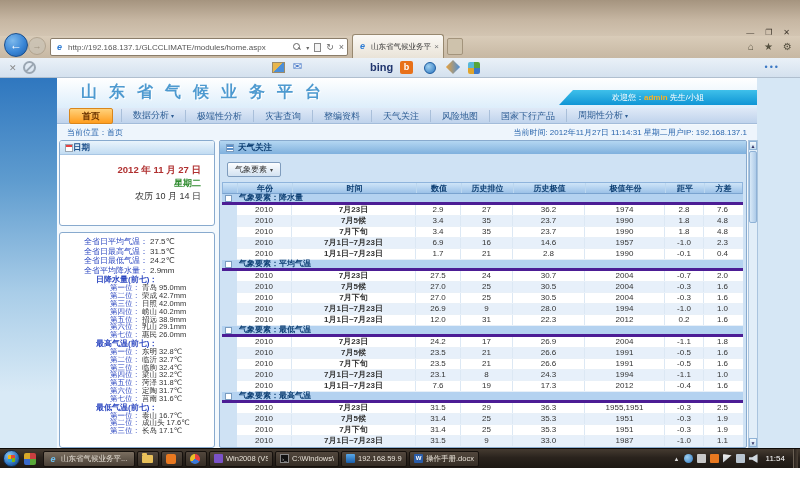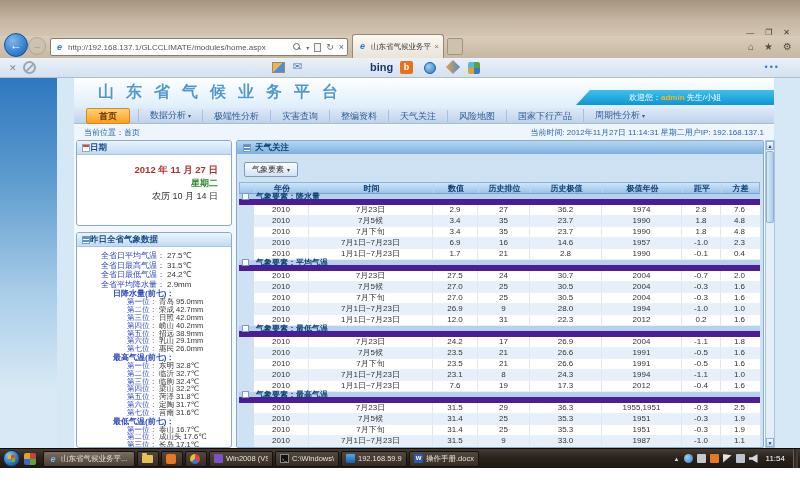--- a/index.html
+++ b/index.html
@@ -56,21 +56,21 @@
   .ico-sparkle { position:absolute; left:448px; top:4px; width:10px; height:10px;
     background:linear-gradient(45deg,#e8a13c,#4c8fd8); transform:rotate(45deg); }
   .ico-apps { position:absolute; left:468px; top:4px; width:12px; height:12px;
     background:conic-gradient(#57a53a 0 25%,#3d78c8 0 50%,#e0a42c 0 75%,#58b8d8 0); border-radius:2px; }
   .tool-dots { position:absolute; right:20px; top:4px; color:#3b78c4; font-size:9px; letter-spacing:2px; }
 
   
   .page { position:absolute; left:0; top:78px; width:800px; height:370px; background:#d6e7f5; overflow:hidden; }
   .left-margin { position:absolute; left:0; top:0; width:57px; height:370px;
     background:linear-gradient(180deg,#2f77bf,#5f9ccf 28%,#a9cde8 58%,#d9eaf6 85%); }
-  .pbody { position:absolute; left:74px; top:0; width:700px; height:370px; background:#f4f9fd; }
+  .pbody { position:absolute; left:57px; top:0; width:700px; height:370px; background:#f4f9fd; }
 
   .site-header { position:absolute; left:0; top:0; width:700px; height:30px;
     background:linear-gradient(180deg,#ffffff,#ddeefb); }
   .site-title { position:absolute; left:24px; top:4px; font-size:16px; font-weight:bold; color:#4e9ad0;
     letter-spacing:12px; text-shadow:1px 1px 0 #fff; white-space:nowrap; }
   .welcome { position:absolute; right:0; top:12px; width:198px; height:15px;
     background:linear-gradient(180deg,#3fc0ea,#0f95d5); clip-path:polygon(14px 0,100% 0,100% 100%,0 100%);
     font-size:8px; color:#fff; text-align:center; line-height:15px; white-space:nowrap; }
   .welcome .user { color:#ffb21e; font-weight:bold; }
 
@@ -120,23 +120,23 @@
   .filter-btn { position:absolute; left:7px; top:8px; height:15px; padding:0 7px;
     background:linear-gradient(180deg,#fdfeff,#d3e2f1); border:1px solid #7f9cbd; border-radius:2px;
     font-size:8px; color:#333; line-height:13px; }
   .filter-btn .dd { font-size:6px; margin-left:3px; color:#444; }
 
   .wtable { position:absolute; left:2px; top:28px; width:521px; }
   .t-header { display:flex; height:12px; background:linear-gradient(180deg,#cfe5f8,#9cc2e8); border:1px solid #8fb4dc; border-bottom-color:#7aa3cf; }
   .t-header .t-cell { font-weight:bold; color:#0d3f73; border-right:1px solid #bcd7ef; }
   .t-cell { display:inline-block; font-size:8px; line-height:11px; text-align:center; color:#333; overflow:hidden; white-space:nowrap; }
   .c-check { width:15px; }
-  .c0 { width:55px; } .c1 { width:124px; } .c2 { width:45px; } .c3 { width:52px; }
+  .c0 { width:55px; } .c1 { width:124px;font-weight:bold; } .c2 { width:45px; } .c3 { width:52px; }
   .c4 { width:72px; } .c5 { width:80px; } .c6 { width:39px; } .c7 { width:37px; border-right:none !important; }
-  .t-group { height:11px; background:#b4d2f0; border-bottom:6px solid #4c1d95; display:flex; align-items:center; }
+  .t-group { height:11px; background:#b4d2f0; border-bottom:3px solid #4c1d95; display:flex; align-items:center; }
   .cbx { width:7px; height:7px; background:#fff; border:1px solid #7a9cc0; margin-left:3px; flex:0 0 auto; }
   .glabel { font-size:8px; font-weight:bold; color:#0d3f73; margin-left:7px; line-height:10px; }
   .t-row { display:flex; height:11px; margin-left:15px; background:#fff; border-bottom:1px solid #e8f0f8; }
   .t-row.odd { background:#e7f0fa; }
   .t-row .t-cell { border-right:1px solid #dce8f4; line-height:10px; }
 
   
   .pg-scroll { position:absolute; left:691px; top:62px; width:10px; height:308px; background:#e2eef8; border:1px solid #aac4de; }
   .sc-btn { position:absolute; left:0; width:8px; height:9px; background:linear-gradient(180deg,#f4f9fd,#c4dbee); border:1px solid #8fb2d6;
     font-size:5px; color:#336; text-align:center; line-height:8px; }
@@ -268,24 +268,20 @@
           <span>日期</span>
         </div>
         <div class="cal-body">
           <div class="cal-l1">2012 年 11 月 27 日</div>
           <div class="cal-l2">星期二</div>
           <div class="cal-l3">农历 10 月 14 日</div>
         </div>
       </div>
 
       <div class="panel wx-panel">
-        <div class="panel-h">
-          <span class="ph-ico2"></span>
-          <span>昨日全省气象数据</span>
-        </div>
         <div class="wx-body">
 
             <div class="sb-line t-s"><span class="sb-k">全省日平均气温：</span><span class="sb-v">27.5℃</span></div>
 
             <div class="sb-line t-s"><span class="sb-k">全省日最高气温：</span><span class="sb-v">31.5℃</span></div>
 
             <div class="sb-line t-s"><span class="sb-k">全省日最低气温：</span><span class="sb-v">24.2℃</span></div>
 
             <div class="sb-line t-s"><span class="sb-k">全省平均降水量：</span><span class="sb-v">2.9mm</span></div>
 

